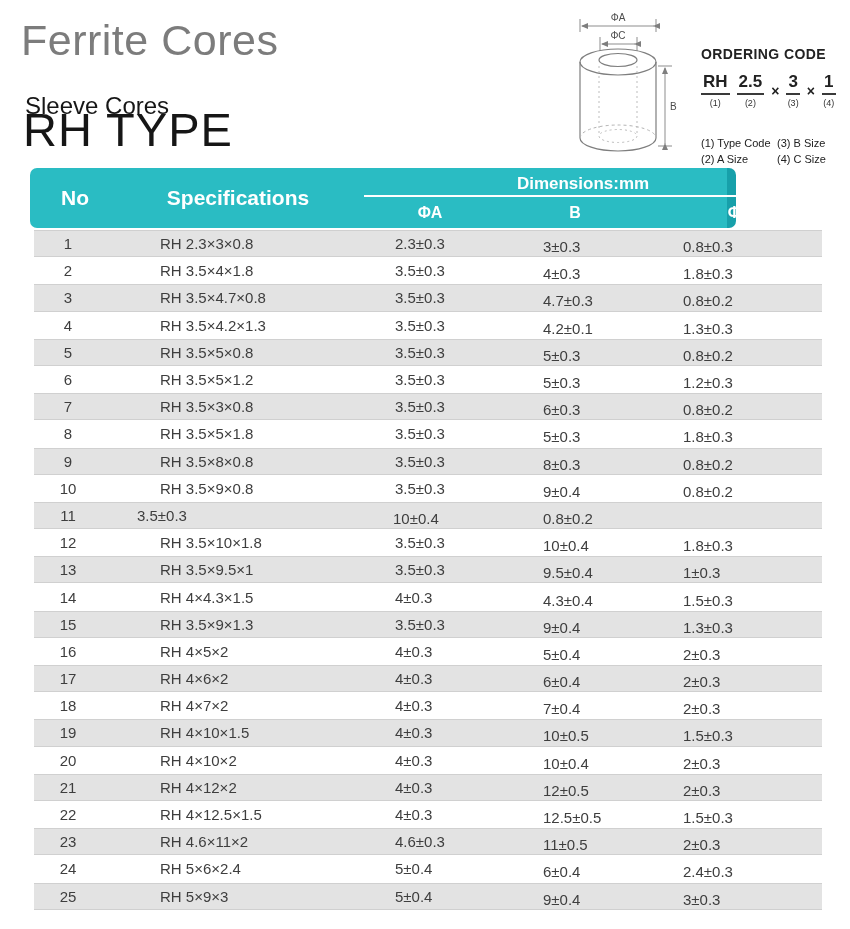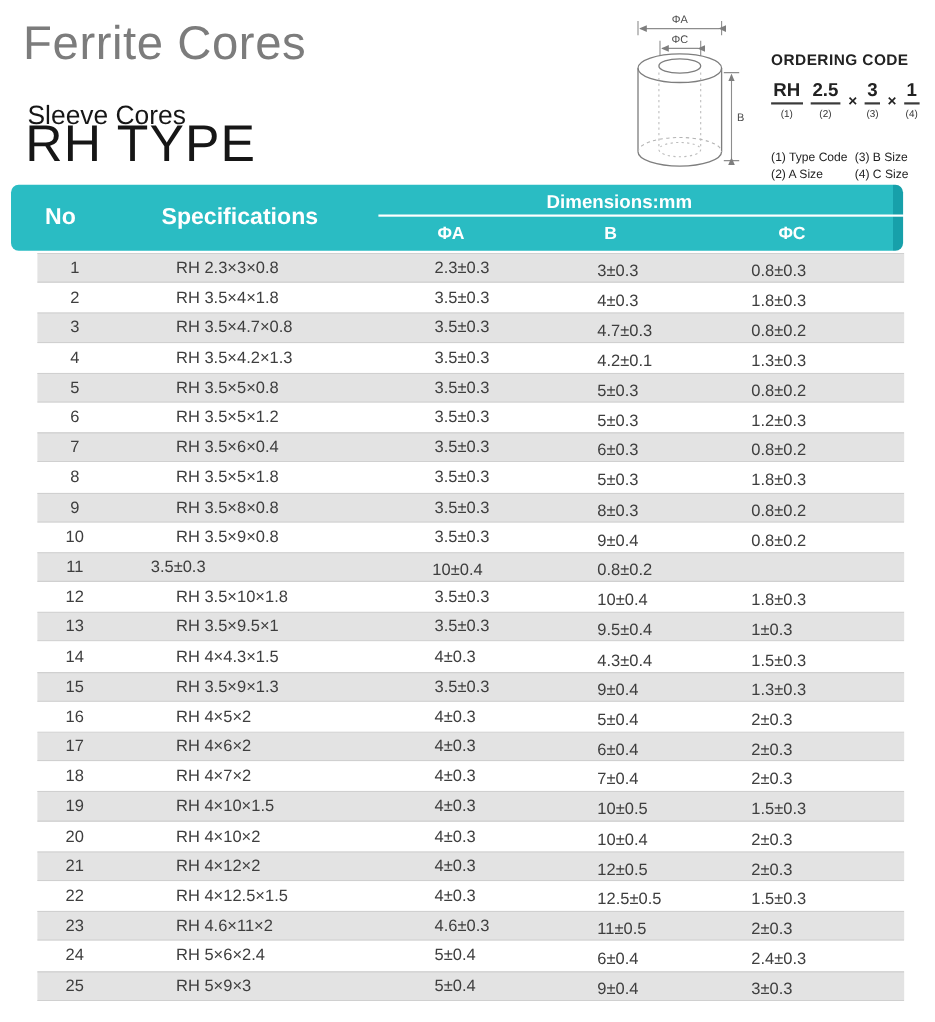--- a/index.html
+++ b/index.html
@@ -22,21 +22,21 @@
   .code-row { display:flex; align-items:center; margin-top:10px; gap:7px; }
   .code-part { text-align:center; }
   .code-part .code-text { display:inline-block; font-size:17px; font-weight:bold; padding:0 2px 1px; }
   .code-part.underlined .code-text { border-bottom:2px solid #3a3a3a; }
   .code-num { font-size:9px; color:#333; margin-top:3px; }
   .code-op { font-size:14px; font-weight:bold; padding-top:2px; }
   .legend { margin-top:29px; display:grid; grid-template-columns:76px auto; row-gap:4px;
             font-size:11px; font-weight:normal; white-space:nowrap; }
 
   
-  .header-bar { position:absolute; left:10px; top:168px; width:811px; height:60px;
+  .header-bar { position:absolute; left:30px; top:168px; width:706px; height:60px;
                 border-radius:7px; color:#fff;
                 background:linear-gradient(90deg, var(--teal) 0, var(--teal) calc(100% - 9px),
                                             var(--teal-dark) calc(100% - 9px)); }
   .header-grid { position:absolute; left:11px; top:0; width:788px; height:100%;
                  display:grid; grid-template-columns:68px 258px 480px; }
   .h-no, .h-spec { display:flex; align-items:center; justify-content:center;
                    font-size:21px; font-weight:bold; }
   .h-dims { display:flex; flex-direction:column; }
   .dims-title { text-align:center; font-size:17px; font-weight:bold; padding-top:6px;
                 height:27px; transform:translateX(-24px); }
@@ -191,21 +191,21 @@
     <div class="tr even">
       <div class="c-no">6</div>
       <div class="c-spec">RH 3.5×5×1.2</div>
       <div class="c-a">3.5±0.3</div>
       <div class="c-b">5±0.3</div>
       <div class="c-c">1.2±0.3</div>
     </div>
 
     <div class="tr odd">
       <div class="c-no">7</div>
-      <div class="c-spec">RH 3.5×6×0.4</div>
+      <div class="c-spec">RH 3.5×3×0.8</div>
       <div class="c-a">3.5±0.3</div>
       <div class="c-b">6±0.3</div>
       <div class="c-c">0.8±0.2</div>
     </div>
 
     <div class="tr even">
       <div class="c-no">8</div>
       <div class="c-spec">RH 3.5×5×1.8</div>
       <div class="c-a">3.5±0.3</div>
       <div class="c-b">5±0.3</div>

